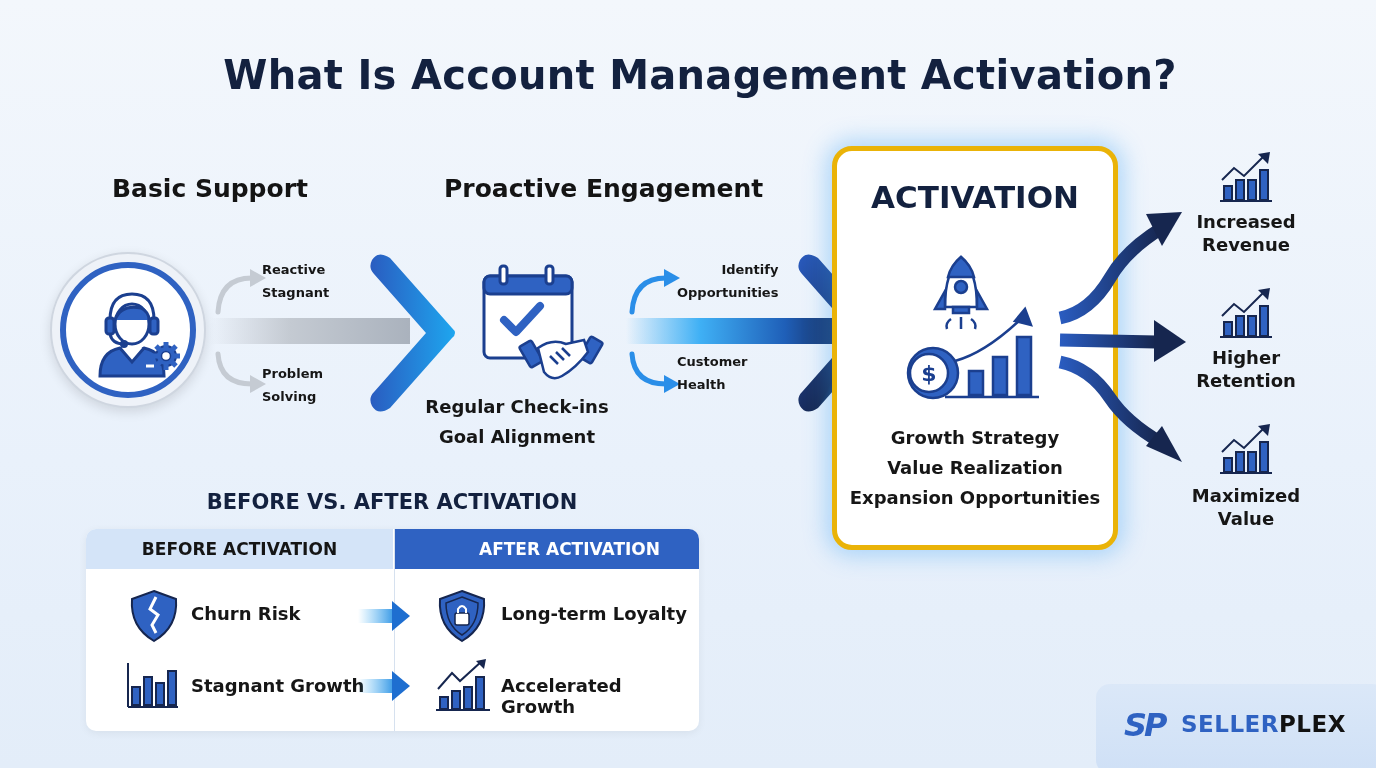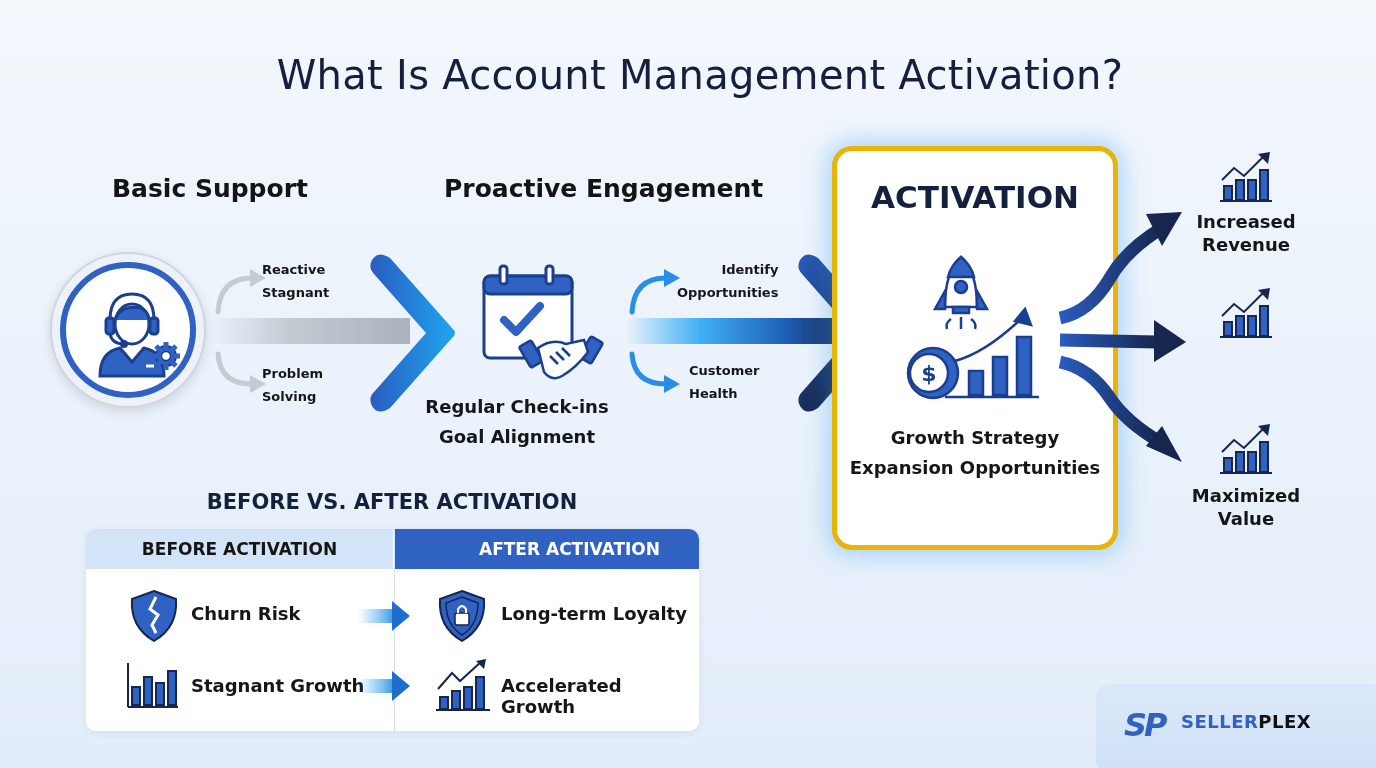--- a/index.html
+++ b/index.html
@@ -6,21 +6,21 @@
   html, body { width: 1376px; height: 768px; overflow: hidden; }
   body {
     font-family: "DejaVu Sans", sans-serif;
     background: linear-gradient(180deg, #f3f7fc 0%, #e9f1fb 60%, #e3edf9 100%);
     position: relative;
     color: #111827;
   }
   .abs { position: absolute; }
   .title {
     left: 0; top: 52px; width: 1376px; text-align: center;
-    font-size: 40px; font-weight: normal; color: #13213f; letter-spacing: 0.3px; padding-left: 24px;
+    font-size: 40px; font-weight: bold; color: #13213f; letter-spacing: 0.3px; padding-left: 24px;
   }
   .stage-h { font-size: 25px; font-weight: bold; color: #141414; }
   .lbl { font-size: 13px; font-weight: bold; color: #161616; line-height: 23px; }
   .lbl-c { font-size: 18px; color: #161616; line-height: 30px; text-align: center; font-weight: bold; }
 
   
   .circle-outer {
     left: 50px; top: 252px; width: 156px; height: 156px; border-radius: 50%;
     background: #eef2f8; border: 2px solid #cfd6e0;
     box-shadow: 0 4px 12px rgba(0,0,0,0.12);
@@ -53,21 +53,21 @@
     left: 309px; top: 0; width: 304px; height: 40px; background: #2f62c2;
     font-size: 17px; font-weight: bold; color: #fff; display:flex; align-items:center; justify-content:center;padding-left:45px;
   }
   .cmp-div { left: 308px; top: 0; width: 1px; height: 202px; background: #d6e1ef; }
   .cmp-txt { font-size: 18px; font-weight: bold; color: #161616; }
 
   .logo-box {
     left: 1096px; top: 684px; width: 290px; height: 90px; border-radius: 14px;
     background: linear-gradient(180deg, #dbe8f8, #cfe0f6);
   }
-  .logo-text { left: 1181px; top: 711px; font-size: 18px; font-weight: bold; letter-spacing: 0.5px; }
+  .logo-text { left: 1181px; top: 711px; font-size: 23px; font-weight: bold; letter-spacing: 0.5px; }
 </style>
 </head>
 <body>
 
 <div class="abs title">What Is Account Management Activation?</div>
 
 <div class="abs stage-h" style="left:112px; top:174px;">Basic Support</div>
 
 <div class="abs circle-outer">
   <div class="circle-inner">
@@ -161,21 +161,21 @@
     <path d="M8 92 q2 30 34 30"></path>
   </g>
   <polygon points="40,7 56,16 40,25" fill="#2a8ee8"></polygon>
   <polygon points="40,113 56,122 40,131" fill="#2a8ee8"></polygon>
 </svg>
 
 <div class="abs lbl" style="left:677px; top:258px;text-align:right;">
   <div>Identify</div>
   <div>Opportunities</div>
 </div>
-<div class="abs lbl" style="left:677px; top:359px;margin-left:12px;">
+<div class="abs lbl" style="left:677px; top:350px;">
   <div>Customer</div>
   <div>Health</div>
 </div>
 
 <div class="abs" style="left:626px; top:318px; width:212px; height:26px; background:linear-gradient(90deg, rgba(80,180,250,0) 0%, #3fb0f5 35%, #1f5fb8 75%, #182c5a 100%);"></div>
 
 <svg class="abs" style="left:790px; top:248px;" width="100" height="170" viewBox="0 0 100 170">
   <defs>
     <linearGradient id="chev2" x1="0" y1="0" x2="1" y2="1">
       <stop offset="0" stop-color="#2a5cc0"></stop>
@@ -207,20 +207,21 @@
       <path d="M54 110 q30 -8 66 -42" fill="none"></path>
       <polygon points="124,58 130,74 114,70" fill="#1b3f8f"></polygon>
 
       <circle cx="32" cy="122" r="25" fill="#2f62c2"></circle>
       <circle cx="28" cy="122" r="19" fill="#fff"></circle>
     </g>
     <text x="28" y="130" text-anchor="middle" font-family="DejaVu Sans, sans-serif" font-size="22" font-weight="bold" fill="#1b3f8f">$</text>
   </svg>
   <div class="abs act-list lbl-c">
     <div>Growth Strategy</div>
+    <div>Value Realization</div>
     <div>Expansion Opportunities</div>
   </div>
 </div>
 
 <svg class="abs" style="left:1058px; top:200px;" width="140" height="280" viewBox="0 0 140 280">
   <defs>
     <linearGradient id="fan" x1="0" y1="0" x2="1" y2="0">
       <stop offset="0" stop-color="#2a5cc0"></stop>
       <stop offset="1" stop-color="#16264f"></stop>
     </linearGradient>
@@ -258,20 +259,24 @@
     <g stroke="#16264f" stroke-width="2">
       <rect x="6" y="36" width="8" height="14" fill="#2f62c2"></rect>
       <rect x="18" y="30" width="8" height="20" fill="#2f62c2"></rect>
       <rect x="30" y="30" width="8" height="20" fill="#2f62c2"></rect>
       <rect x="42" y="20" width="8" height="30" fill="#2f62c2"></rect>
       <line x1="2" y1="51" x2="54" y2="51"></line>
       <path d="M4 30 l12 -12 l10 8 l20 -20" fill="none"></path>
     </g>
     <polygon points="40,4 52,2 50,14" fill="#16264f"></polygon>
   </svg>
+  <div class="out-lbl" style="margin-top:2px;">
+    <div>Higher</div>
+    <div>Retention</div>
+  </div>
 </div>
 
 <div class="abs" style="left:1176px; top:422px; width:140px; text-align:center;">
   <svg width="56" height="54" viewBox="0 0 56 54">
     <g stroke="#16264f" stroke-width="2">
       <rect x="6" y="36" width="8" height="14" fill="#2f62c2"></rect>
       <rect x="18" y="30" width="8" height="20" fill="#2f62c2"></rect>
       <rect x="30" y="30" width="8" height="20" fill="#2f62c2"></rect>
       <rect x="42" y="20" width="8" height="30" fill="#2f62c2"></rect>
       <line x1="2" y1="51" x2="54" y2="51"></line>

